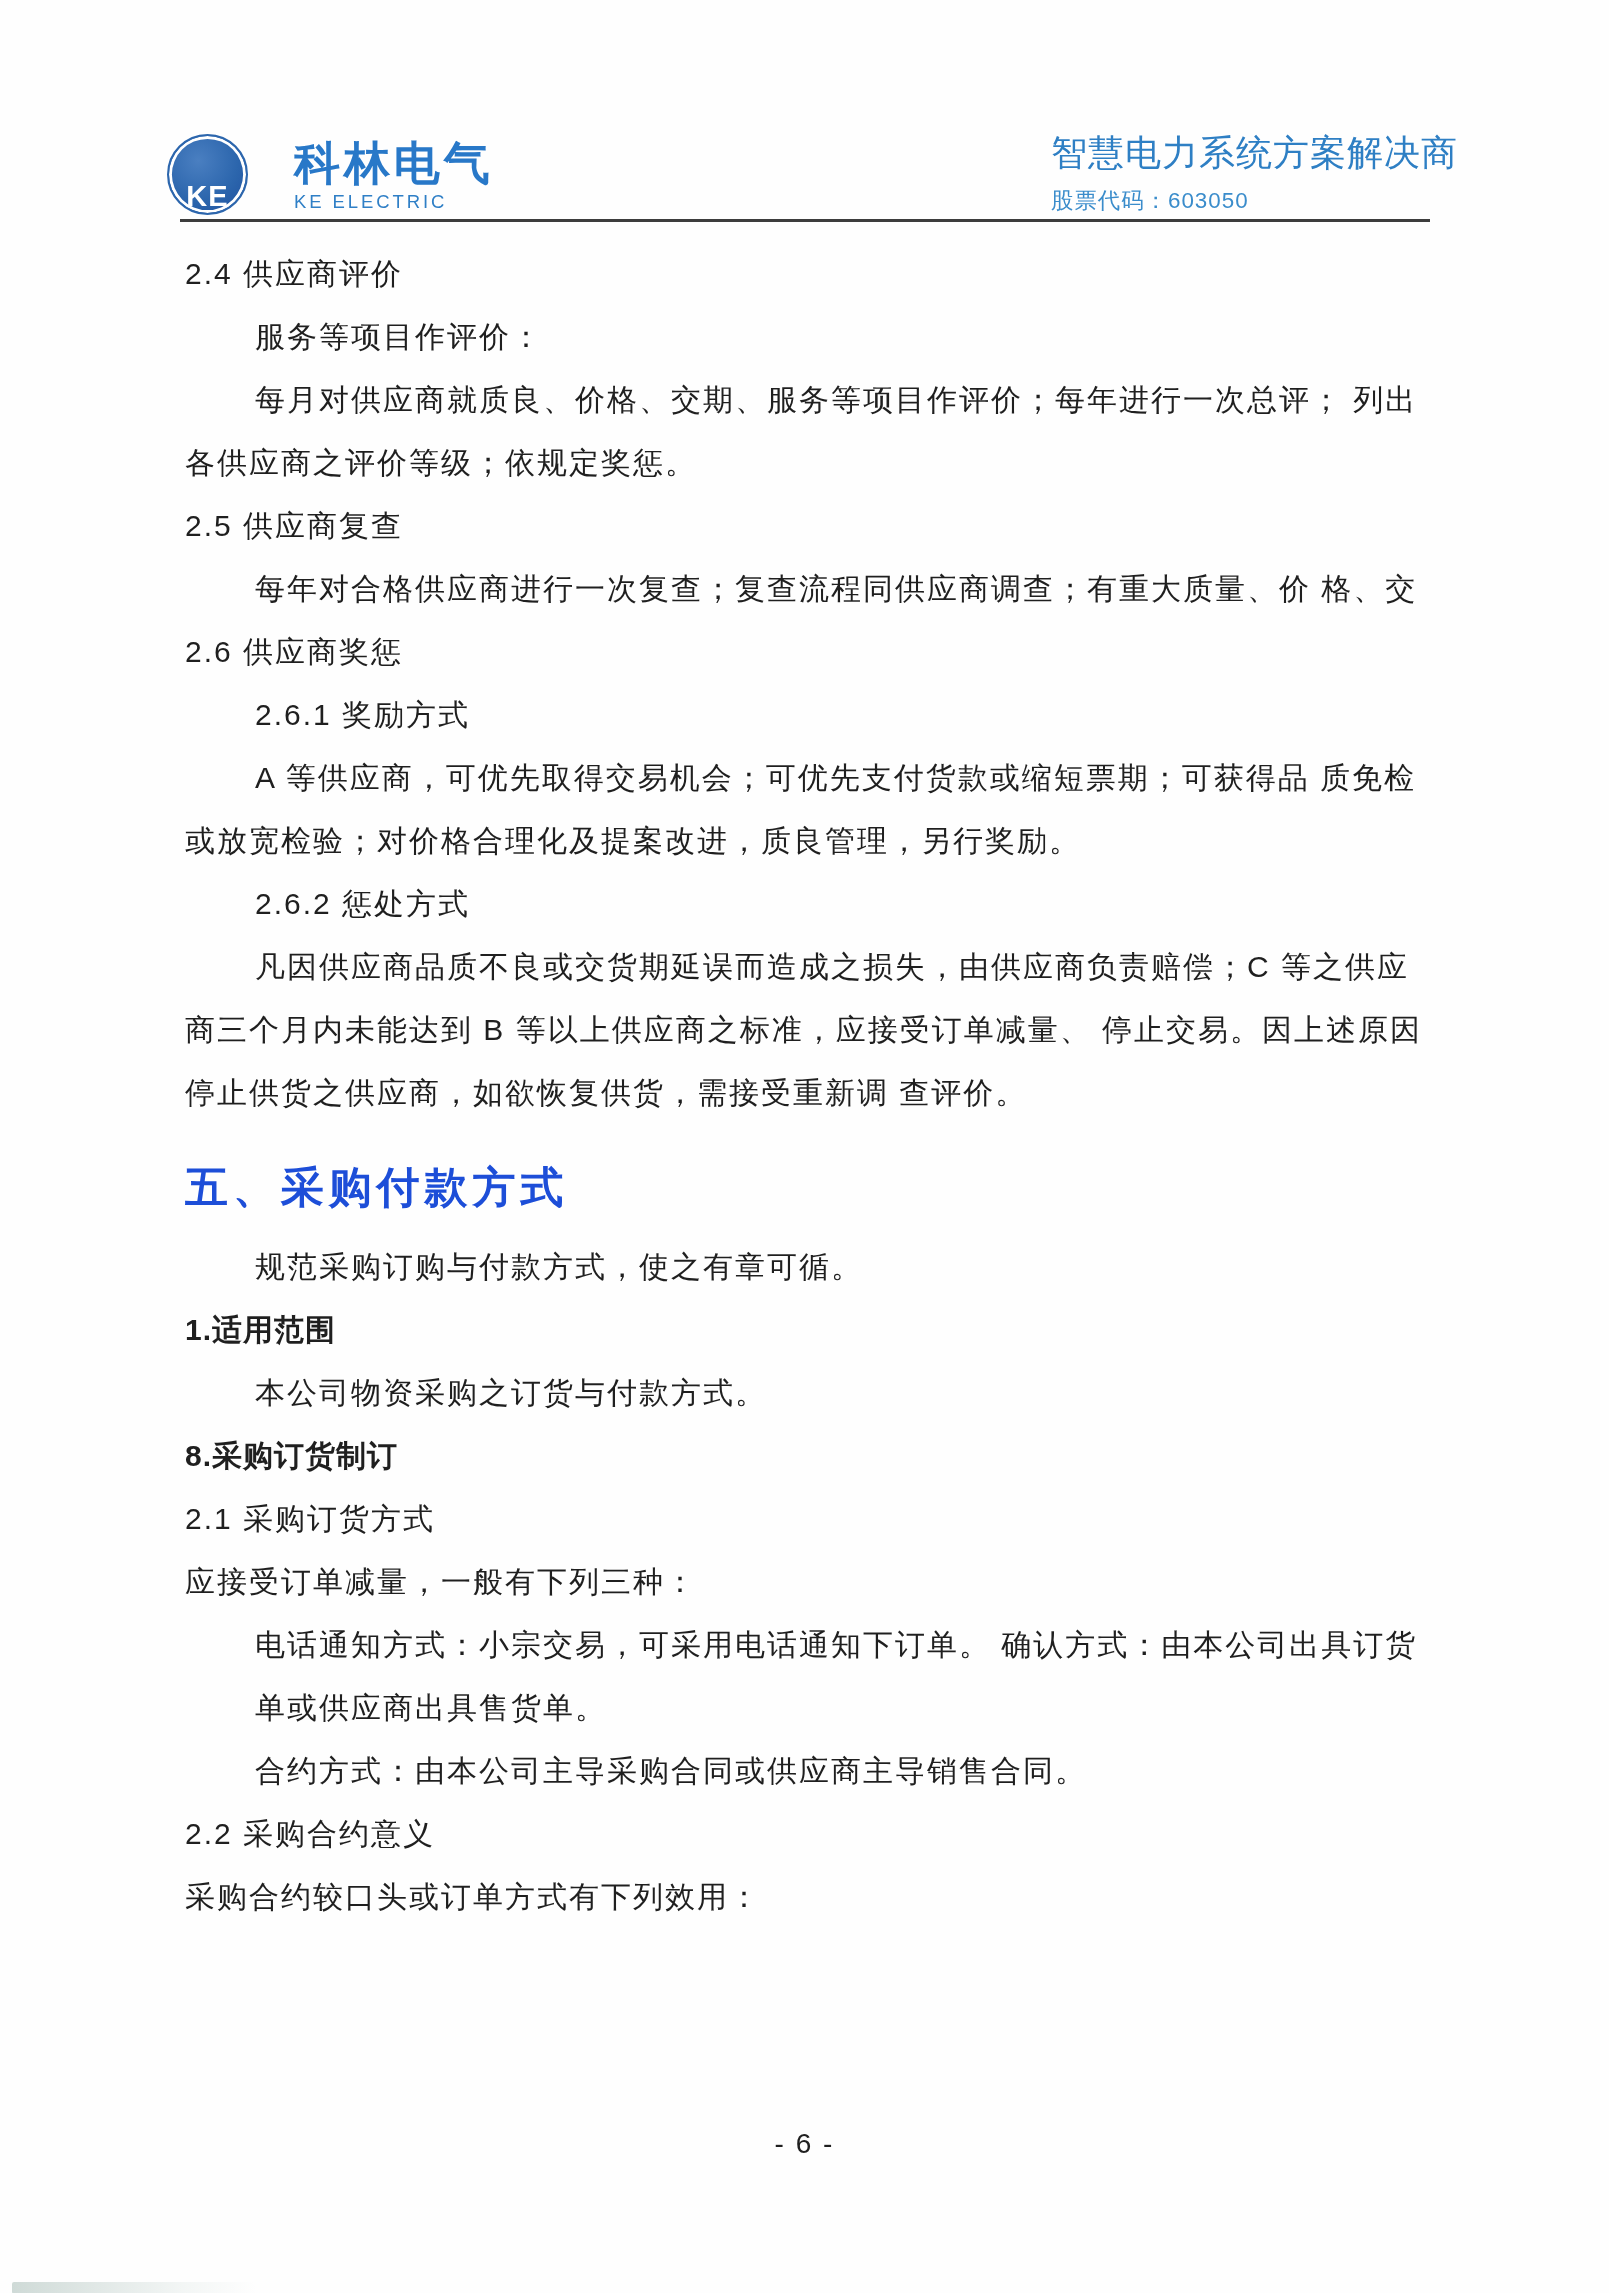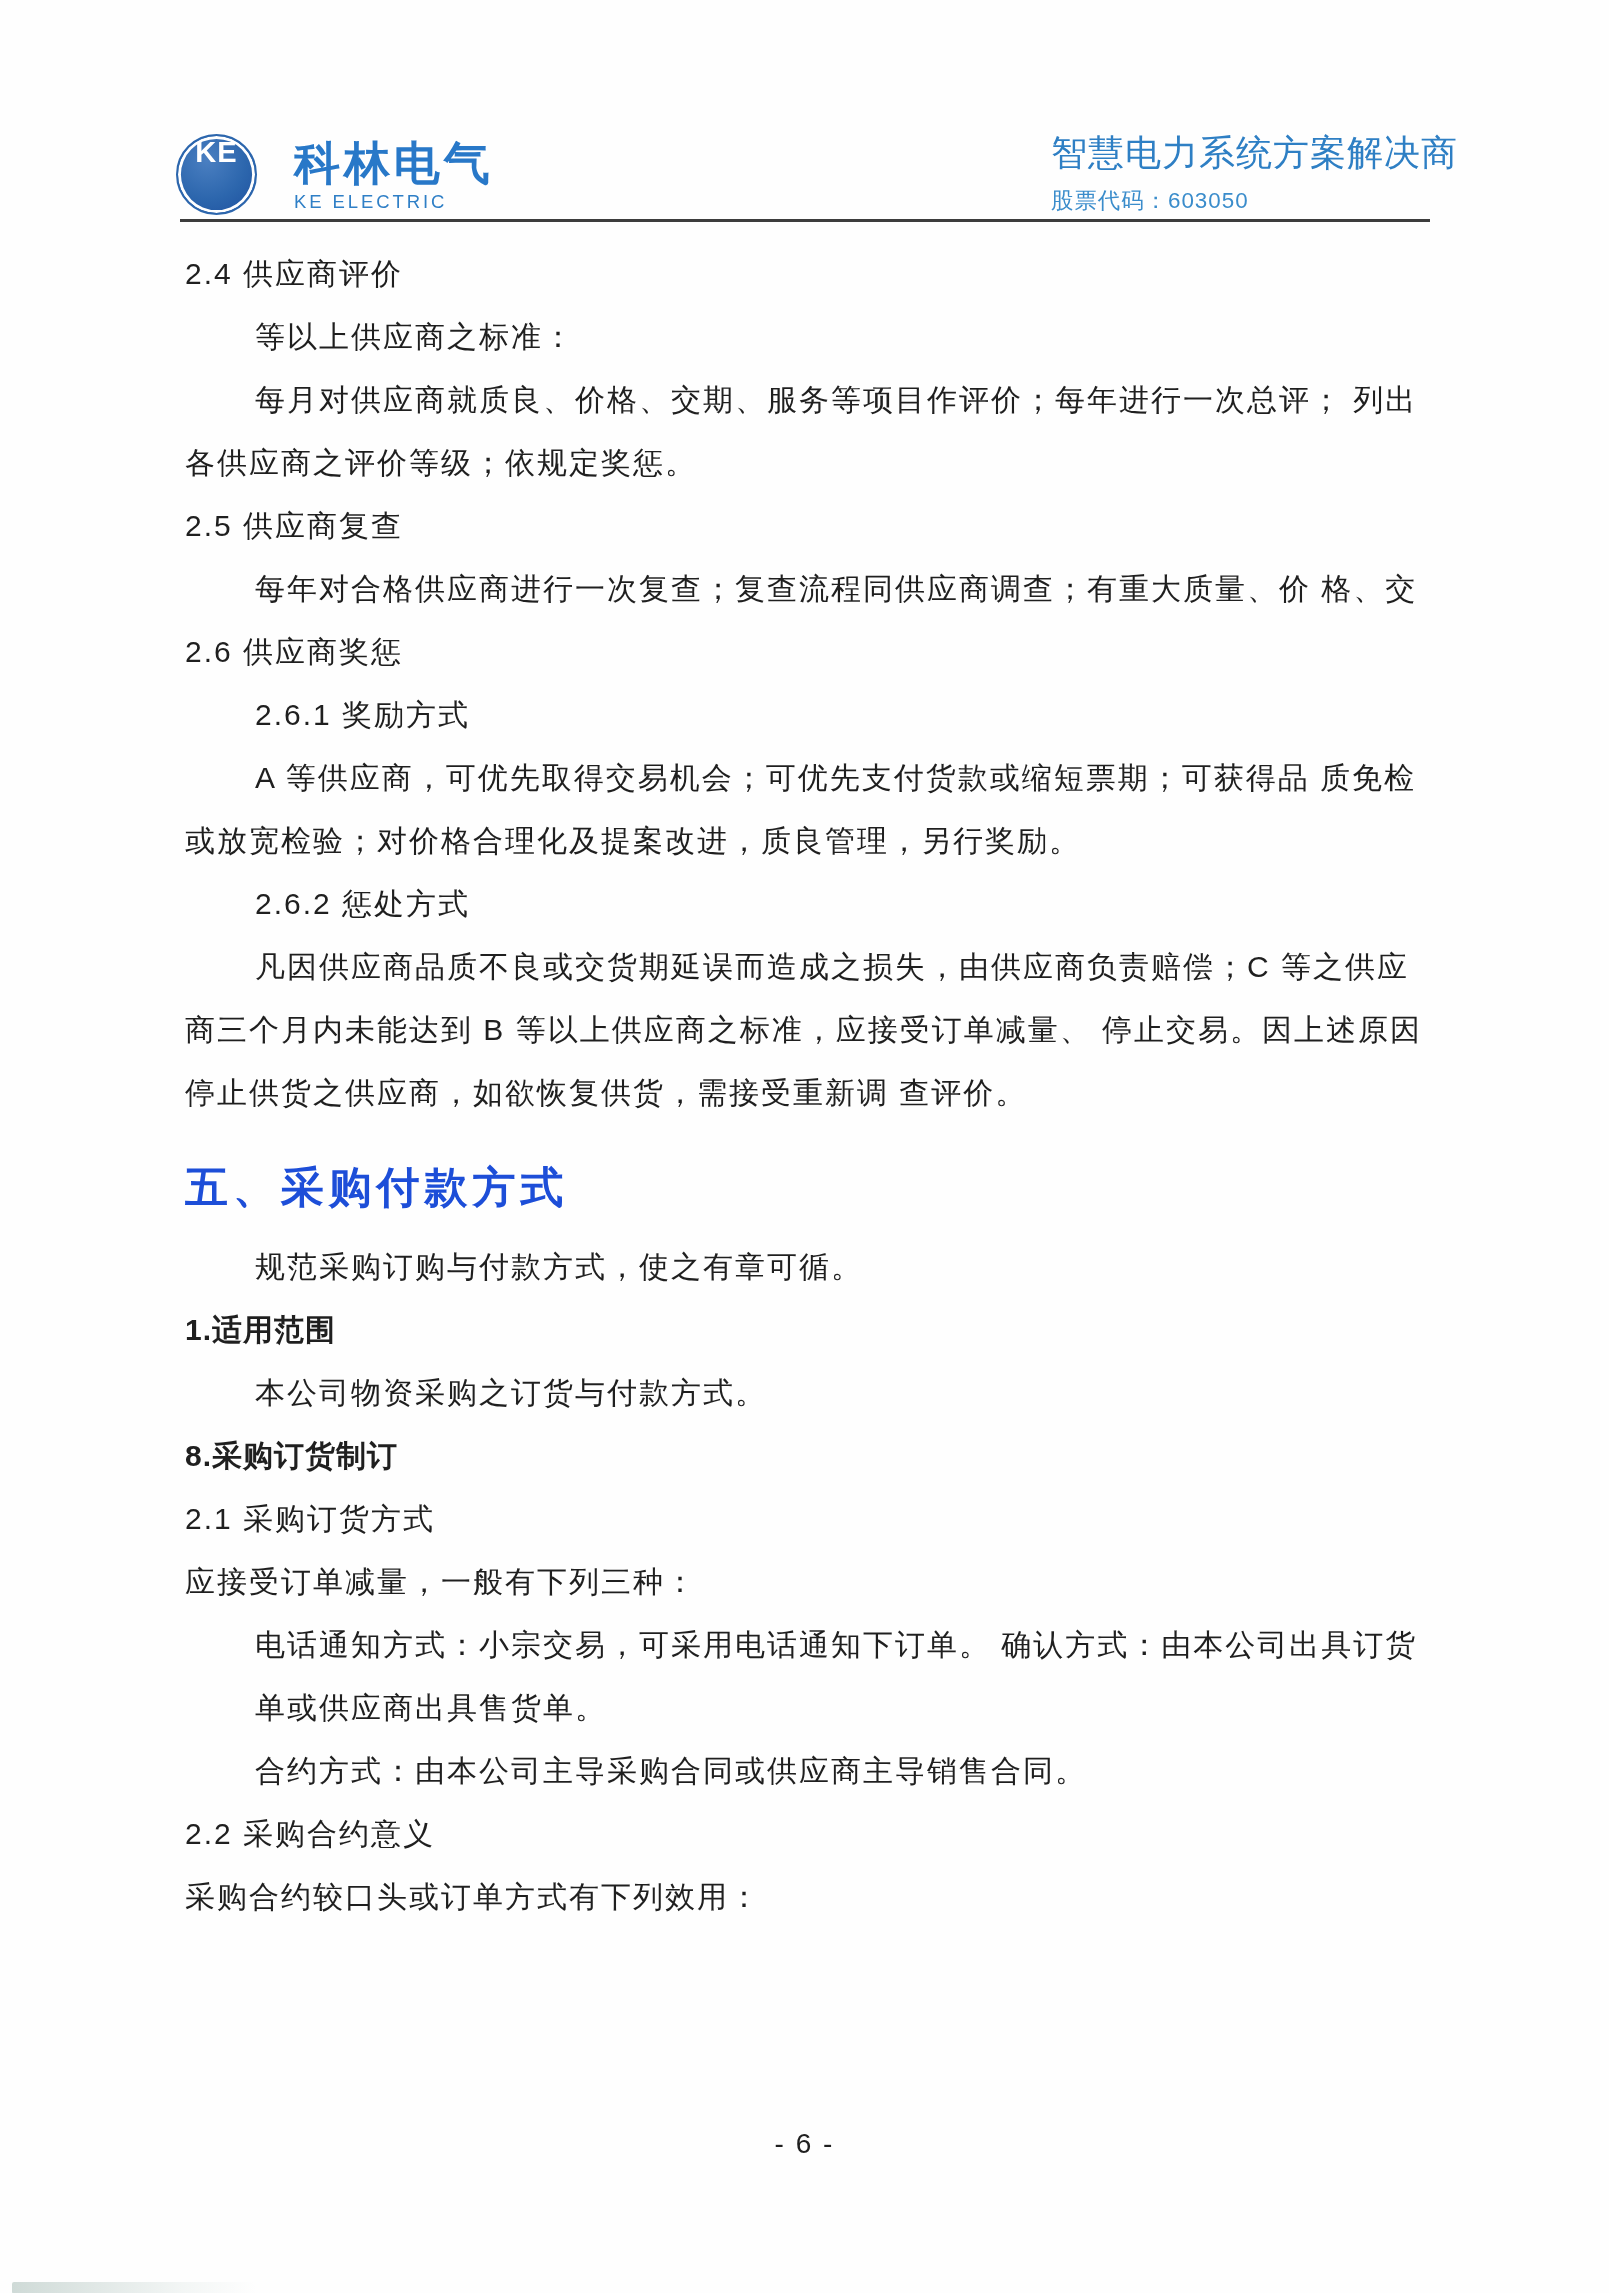--- a/index.html
+++ b/index.html
@@ -8,26 +8,26 @@
     position:relative;
     width:1609px; height:2294px;
     background:#fefefe;
     font-family:"Liberation Sans", sans-serif;
     color:#212121;
     overflow:hidden;
   }
 
   
   .logo-badge {
-    position:absolute; left:176px; top:134px;
+    position:absolute; left:167px; top:134px;
     width:81px; height:81px; border-radius:50%;
     background:radial-gradient(circle at 38% 32%, #4a7fc1 0%, #2c66ad 55%, #1d4f9e 100%);
     border:2.9px solid #2c66ad;
     box-shadow:inset 0 0 0 2.9px #ffffff;
-    display:flex; align-items:flex-start; justify-content:center;
+    display:flex; align-items:flex-end; justify-content:center;
   }
   .logo-badge span {
     color:#ffffff; font-weight:bold; font-size:29px; letter-spacing:1px;
     font-family:"Liberation Sans", sans-serif;
   }
   .brand-text { position:absolute; left:294px; top:138px; color:#2878c8; }
   .brand-cn { font-size:46px; font-weight:bold; letter-spacing:3.9px; line-height:51px;text-align:center; }
   .brand-en { font-size:18.5px; letter-spacing:2.9px; margin-top:2px; color:#2f7fc6; }
 
   .header-right { position:absolute; left:1051px; top:133px; color:#2e7fc4; }
@@ -83,21 +83,21 @@
     <div class="header-right">
       <div class="slogan">智慧电力系统方案解决商</div>
       <div class="stock">股票代码：603050</div>
     </div>
   </header>
 
   <div class="rule"></div>
 
   <main class="doc-body">
       <div class="line">2.4 供应商评价</div>
-      <div class="line indent">等以上供应商之标准：</div>
+      <div class="line indent">服务等项目作评价：</div>
       <div class="line indent">每月对供应商就质良、价格、交期、服务等项目作评价；每年进行一次总评； 列出</div>
       <div class="line">各供应商之评价等级；依规定奖惩。</div>
       <div class="line">2.5 供应商复查</div>
       <div class="line indent">每年对合格供应商进行一次复查；复查流程同供应商调查；有重大质量、价 格、交</div>
       <div class="line">2.6 供应商奖惩</div>
       <div class="line indent">2.6.1 奖励方式</div>
       <div class="line indent">A 等供应商，可优先取得交易机会；可优先支付货款或缩短票期；可获得品 质免检</div>
       <div class="line">或放宽检验；对价格合理化及提案改进，质良管理，另行奖励。</div>
       <div class="line indent">2.6.2 惩处方式</div>
       <div class="line indent">凡因供应商品质不良或交货期延误而造成之损失，由供应商负责赔偿；C 等之供应</div>

